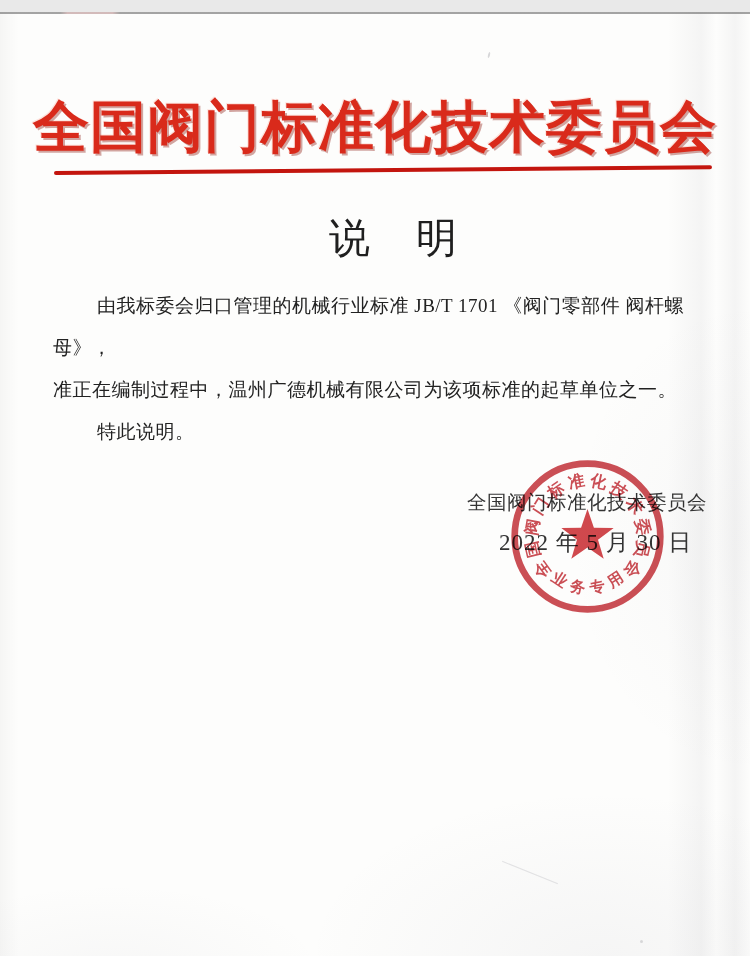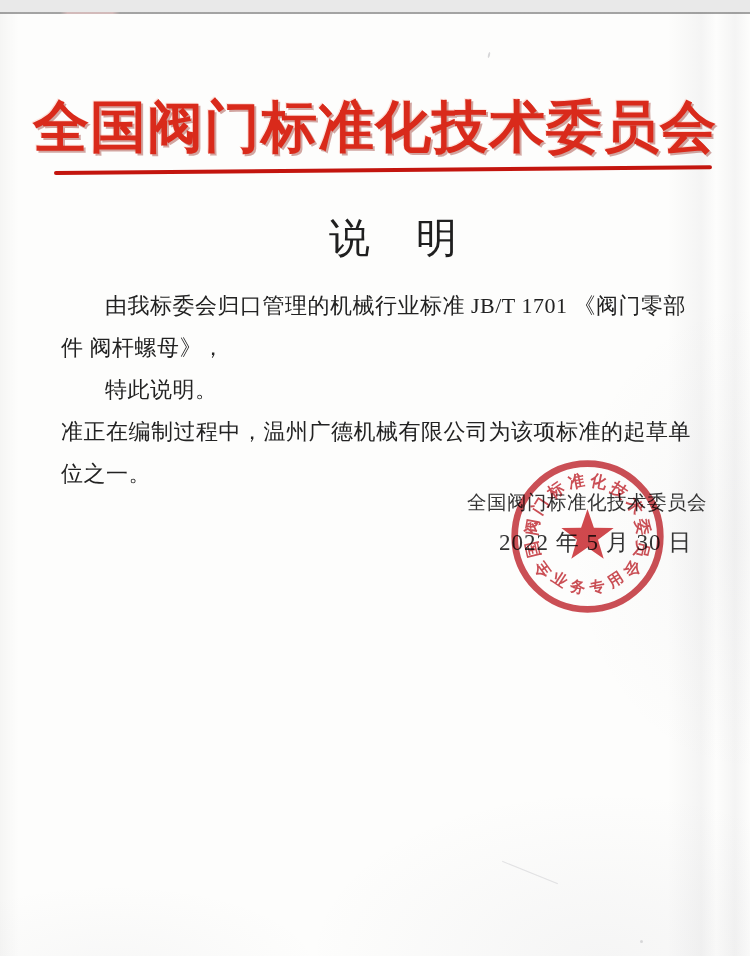--- a/index.html
+++ b/index.html
@@ -25,22 +25,22 @@
   .red-rule{
     position:absolute;left:54px;top:159px;width:658px;height:4px;border-radius:2px;
     background:var(--rule-red,#c3150e);
     transform:rotate(-0.5deg);transform-origin:left center;
   }
   .subject{
     position:absolute;left:329px;top:199px;margin:0;
     font-size:41px;font-weight:400;color:#1f1f1f;letter-spacing:46px;white-space:nowrap;
   }
   .body-text{
-    position:absolute;left:61px;top:273px;width:646px;
-    font-size:22px;line-height:42px;color:#222;letter-spacing:.5px;
+    position:absolute;left:53px;top:273px;width:646px;
+    font-size:19px;line-height:42px;color:#222;letter-spacing:.5px;
   }
   .bline{margin:0;}
   .indent{text-indent:44px;}
   .signature{
     position:absolute;left:467px;top:477px;
     font-size:19.5px;color:#333;letter-spacing:.5px;white-space:nowrap;
   }
   .date{
     position:absolute;left:499px;top:515px;
     font-size:23px;color:#333;letter-spacing:1px;white-space:nowrap;text-align:right;
@@ -63,22 +63,22 @@
   <div class="top-edge"></div>
 
   <h1 class="title">全国阀门标准化技术委员会</h1>
 
   <div class="red-rule"></div>
 
   <h2 class="subject">说明</h2>
 
   <div class="body-text">
     <p class="bline indent">由我标委会归口管理的机械行业标准 JB/T 1701 《阀门零部件 阀杆螺母》，</p>
+    <p class="bline">准正在编制过程中，温州广德机械有限公司为该项标准的起草单位之一。</p>
     <p class="bline indent">特此说明。</p>
-    <p class="bline">准正在编制过程中，温州广德机械有限公司为该项标准的起草单位之一。</p>
   </div>
 
   <div class="signature">全国阀门标准化技术委员会</div>
   <div class="date">2022 年 5 月 30 日</div>
 
   <svg class="seal" viewBox="0 0 160 160" aria-hidden="true">
       <circle cx="80" cy="80" r="71.5" fill="none" stroke="#c5343c" stroke-width="6.5"></circle>
       <polygon points="80.0,53.0 86.3,71.3 105.7,71.7 90.3,83.3 95.9,101.8 80.0,90.8 64.1,101.8 69.7,83.3 54.3,71.7 73.7,71.3" fill="#cc2d33"></polygon>
       <text transform="translate(35.5 112.3) rotate(-126.0)" text-anchor="middle" dominant-baseline="central" font-size="16" font-weight="bold" fill="#c5343c">全</text>
       <text transform="translate(26.4 92.5) rotate(-103.1)" text-anchor="middle" dominant-baseline="central" font-size="16" font-weight="bold" fill="#c5343c">国</text>

